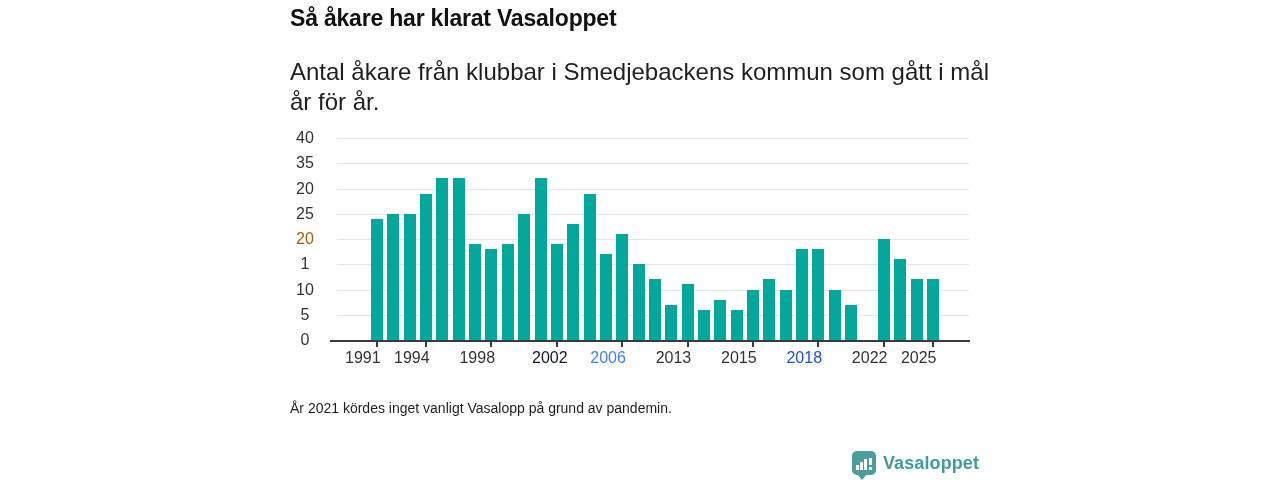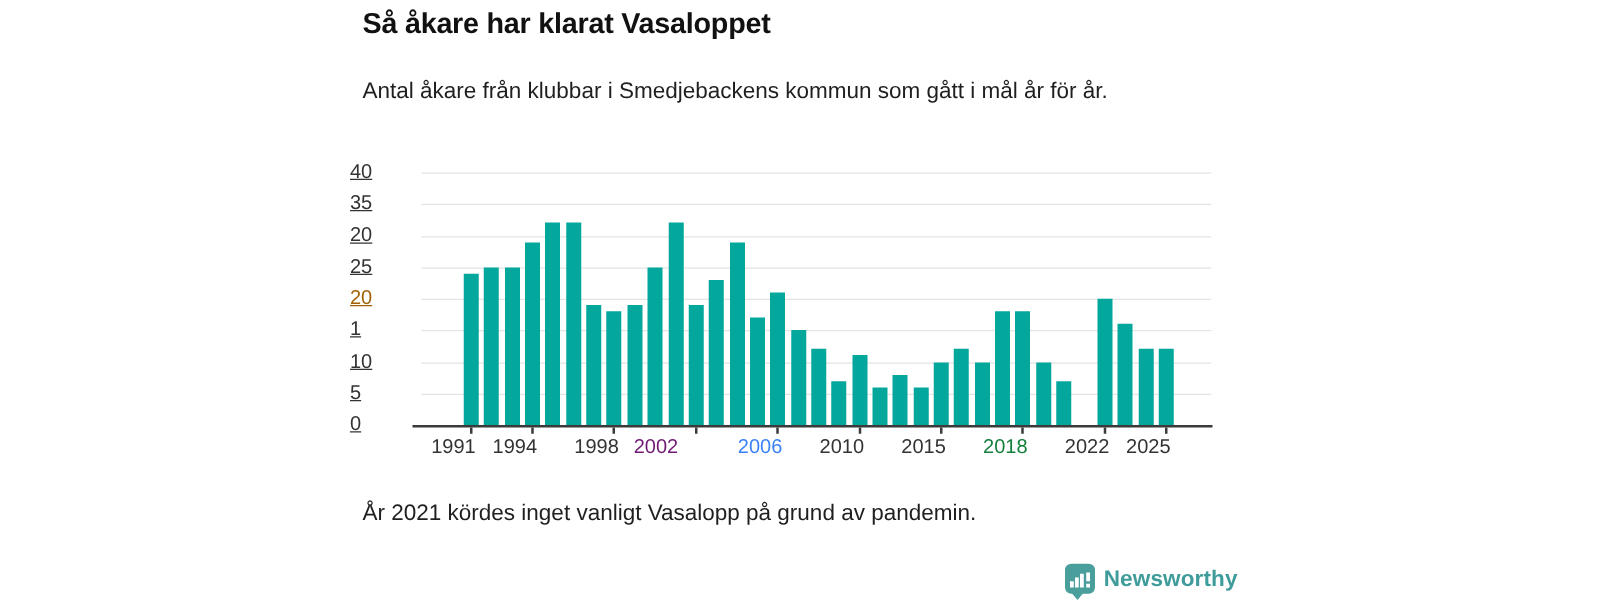--- a/index.html
+++ b/index.html
@@ -7,52 +7,52 @@
   body { font-family: "Liberation Sans", "DejaVu Sans", sans-serif; position: relative; }
 
   .canvas { position: absolute; left: 0; top: 0; width: 1280px; height: 480px; background: #ffffff; }
 
   .chart-title {
     position: absolute; left: 290px; top: 5px;
     font-size: 23px; font-weight: 700; color: #111111; letter-spacing: -0.2px;
   }
   .chart-subtitle {
     position: absolute; left: 290px; top: 57px; width: 700px;
-    font-size: 18px; line-height: 30px; color: #1f1f1f; font-weight: 400;
+    font-size: 24px; line-height: 30px; color: #1f1f1f; font-weight: 400;
   }
 
   .chart-area { position: absolute; left: 0; top: 0; width: 1280px; height: 480px; }
 
   .plot-area {
     position: absolute; left: 337px; top: 138px; width: 632px; height: 202px;
   }
   .gridline {
     position: absolute; left: 0; width: 632px; height: 1px; background: #e4e4e4;
   }
   .baseline {
     position: absolute; left: 330px; top: 340px; width: 640px; height: 2px; background: #3b3b3b;
   }
   .bar {
     position: absolute; bottom: 0;
   }
   .ytick-label {
-    position: absolute; left: 280px; width: 50px; text-align: left;
-    font-size: 16px; color: #333333; height: 20px; line-height: 20px; text-decoration: underline;
+    position: absolute; left: 280px; width: 50px; text-align: center;
+    font-size: 16px; color: #333333; height: 20px; line-height: 20px;
   }
   .xtick-mark {
     position: absolute; width: 2px; height: 5px; background: #3b3b3b; top: 342px;
   }
   .xtick-label {
     position: absolute; width: 64px; top: 349px;
     font-size: 16px; color: #333333;
   }
 
   .chart-footnote {
     position: absolute; left: 290px; top: 400px;
-    font-size: 18px; color: #1f1f1f;
+    font-size: 14px; color: #1f1f1f;
   }
 
   .brand { position: absolute; left: 852px; top: 451px; display: flex; align-items: center; gap: 7px; cursor: pointer; }
   .brand-badge { position: relative; width: 24px; height: 24px; border-radius: 5px; }
   .brand-badge .tail {
     position: absolute; left: 5px; top: 23px; width: 0; height: 0;
     border-left: 5px solid transparent; border-right: 5px solid transparent;
     border-top: 6px solid transparent;
   }
   .brand-badge .g { position: absolute; background: #ffffff; }
@@ -122,42 +122,42 @@
       <div class="ytick-label" style="top: 178.5px; color: rgb(51, 51, 51);">20</div>
       <div class="ytick-label" style="top: 153.25px; color: rgb(51, 51, 51);">35</div>
       <div class="ytick-label" style="top: 128px; color: rgb(51, 51, 51);">40</div>
       <div class="xtick-mark" style="left: 376px; background: rgb(59, 59, 59);"></div>
       <div class="xtick-label" style="left: 345px; color: rgb(51, 51, 51);">1991</div>
       <div class="xtick-mark" style="left: 425.05px; background: rgb(59, 59, 59);"></div>
       <div class="xtick-label" style="left: 394.05px; color: rgb(51, 51, 51);">1994</div>
       <div class="xtick-mark" style="left: 490.45px; background: rgb(59, 59, 59);"></div>
       <div class="xtick-label" style="left: 459.45px; color: rgb(51, 51, 51);">1998</div>
       <div class="xtick-mark" style="left: 555.85px; background: rgb(59, 59, 59);"></div>
-      <div class="xtick-label" style="left: 507px; color: #701a75;">2002</div>
+      <div class="xtick-label" style="left: 532px; color: #0f172a;">2002</div>
       <div class="xtick-mark" style="left: 621.25px; background: rgb(59, 59, 59);"></div>
       <div class="xtick-label" style="left: 590.25px; color: #3b82f6;">2006</div>
       <div class="xtick-mark" style="left: 686.65px; background: rgb(59, 59, 59);"></div>
-      <div class="xtick-label" style="left: 655.65px; color: rgb(51, 51, 51);">2010</div>
+      <div class="xtick-label" style="left: 655.65px; color: rgb(51, 51, 51);">2013</div>
       <div class="xtick-mark" style="left: 752.05px; background: rgb(59, 59, 59);"></div>
       <div class="xtick-label" style="left: 721.05px; color: rgb(51, 51, 51);">2015</div>
       <div class="xtick-mark" style="left: 817.45px; background: rgb(59, 59, 59);"></div>
-      <div class="xtick-label" style="left: 786.45px; color: #15803d;">2018</div>
+      <div class="xtick-label" style="left: 786.45px; color: #1d4ed8;">2018</div>
       <div class="xtick-mark" style="left: 882.85px; background: rgb(59, 59, 59);"></div>
       <div class="xtick-label" style="left: 851.85px; color: rgb(51, 51, 51);">2022</div>
       <div class="xtick-mark" style="left: 931.9px; background: rgb(59, 59, 59);"></div>
       <div class="xtick-label" style="left: 900.9px; color: rgb(51, 51, 51);">2025</div>
     </div>
 
   <p class="chart-footnote">År 2021 kördes inget vanligt Vasalopp på grund av pandemin.</p>
 
   <div class="brand">
     <span class="brand-badge" style="background: rgb(74, 158, 156);">
       <span class="tail" style="border-top-color: rgb(74, 158, 156);"></span>
       <span class="g" style="left:4px;  bottom:5px; width:3px; height:5px;"></span>
       <span class="g" style="left:8px;  bottom:5px; width:3px; height:8px;"></span>
       <span class="g" style="left:12px; bottom:5px; width:3px; height:11px;"></span>
       <span class="g" style="left:16.5px; bottom:10px; width:3px; height:7px;"></span>
       <span class="g" style="left:16.5px; bottom:5px; width:3px; height:3px;"></span>
     </span>
-    <span class="brand-name" style="color: rgb(63, 156, 154);">Newsworthy</span>
+    <span class="brand-name" style="color: rgb(63, 156, 154);">Vasaloppet</span>
   </div>
 
 </div>
 
 </body></html>

